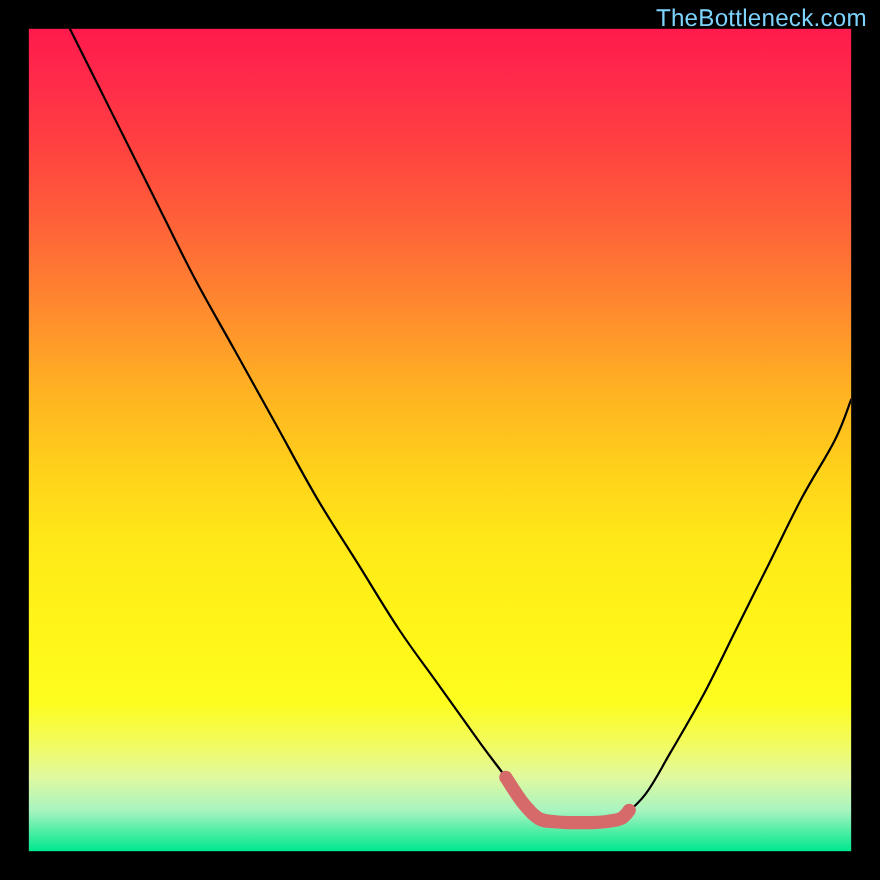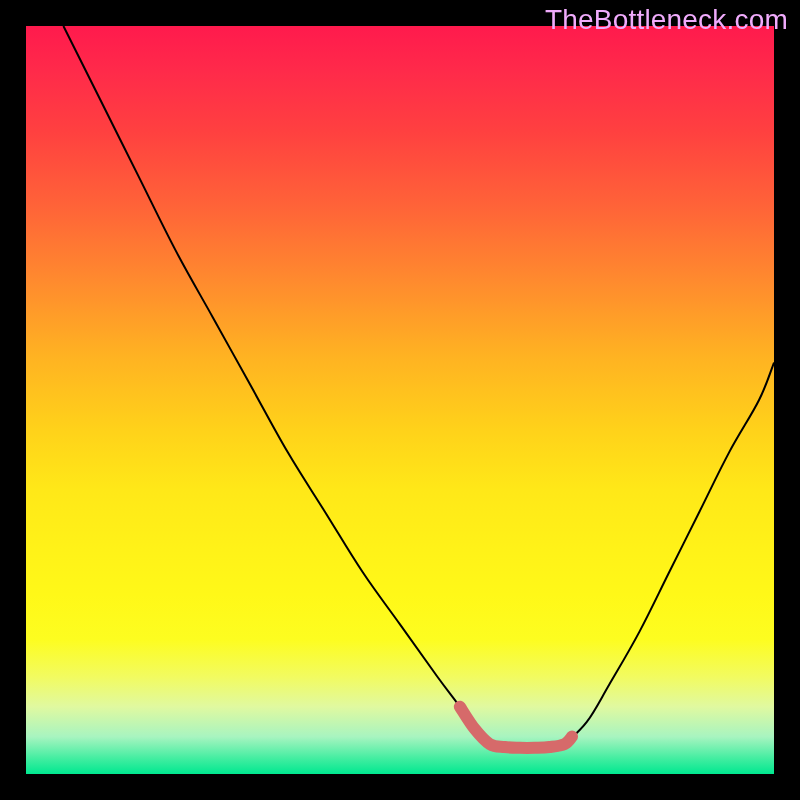--- a/index.html
+++ b/index.html
@@ -44,22 +44,22 @@
       #e0f9a0 91%,
       #a8f4c0 95%,
       #40eda0 98%,
       #00e890 100%
     );
   }
   .watermark {
     position: absolute;
     top: 4px;
     right: 12px;
-    color: #f0abfc;
-    font-size: 28px;
+    color: #7dd3fc;
+    font-size: 22px;
     font-weight: 500;
     letter-spacing: 0.2px;
     z-index: 5;
   }
   svg.curves {
     position: absolute;
     inset: 0;
     z-index: 3;
   }
   svg.markers {

